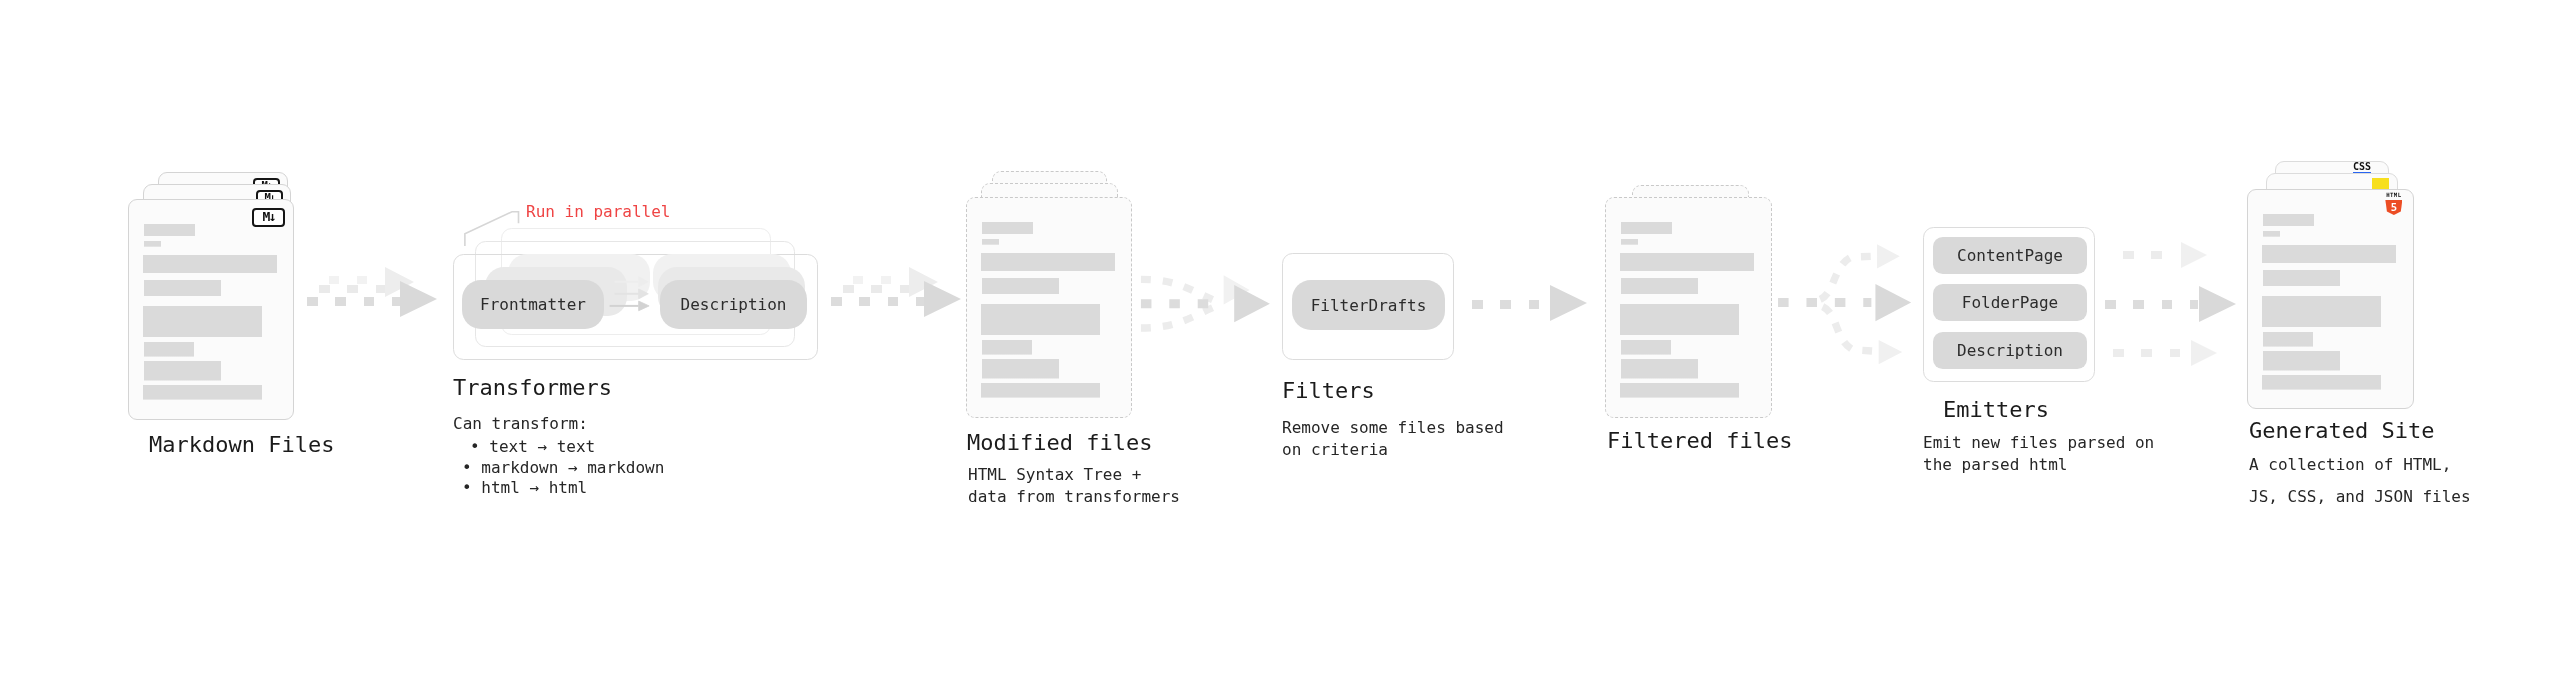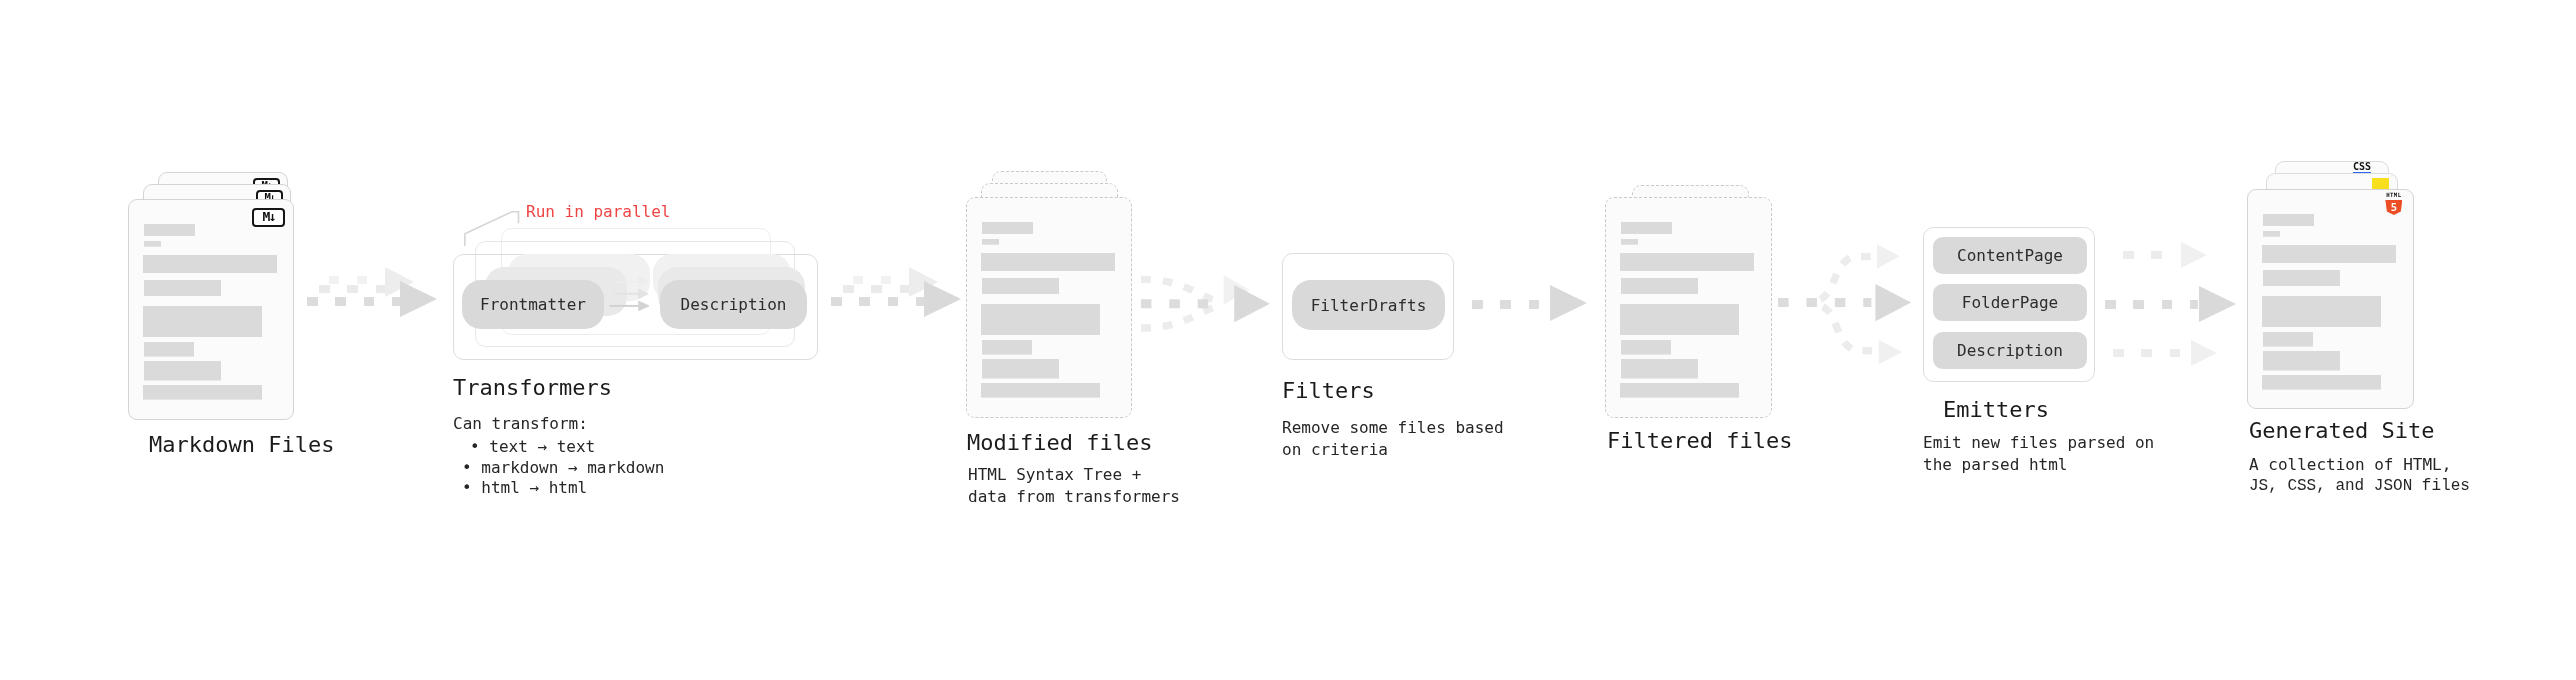--- a/index.html
+++ b/index.html
@@ -203,17 +203,17 @@
     <div class="page skeleton" style="left:2247px;top:189px;width:167px;height:220px;">
       <div class="html5">
         <span class="t">HTML</span>
         <div class="shield">
           <span>5</span>
         </div>
       </div>
     </div>
     <div class="title" style="left:2249px;top:418px;">Generated Site</div>
     <div class="body" style="left:2249px;top:455px;">A collection of HTML,</div>
-    <div class="body" style="left:2249px;top:477px;font-family:Liberation Mono, monospace;">JS, CSS, and JSON files</div>
+    <div class="body" style="left:2249px;top:487px;">JS, CSS, and JSON files</div>
   </div>
 
 </div>
 
 
 </body></html>

